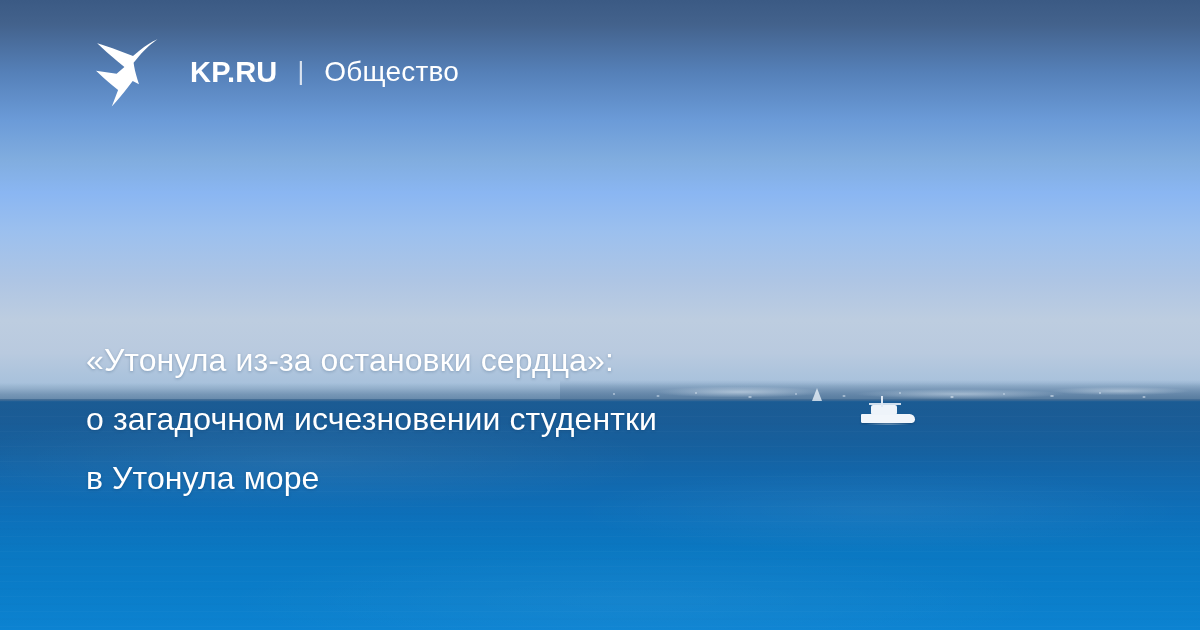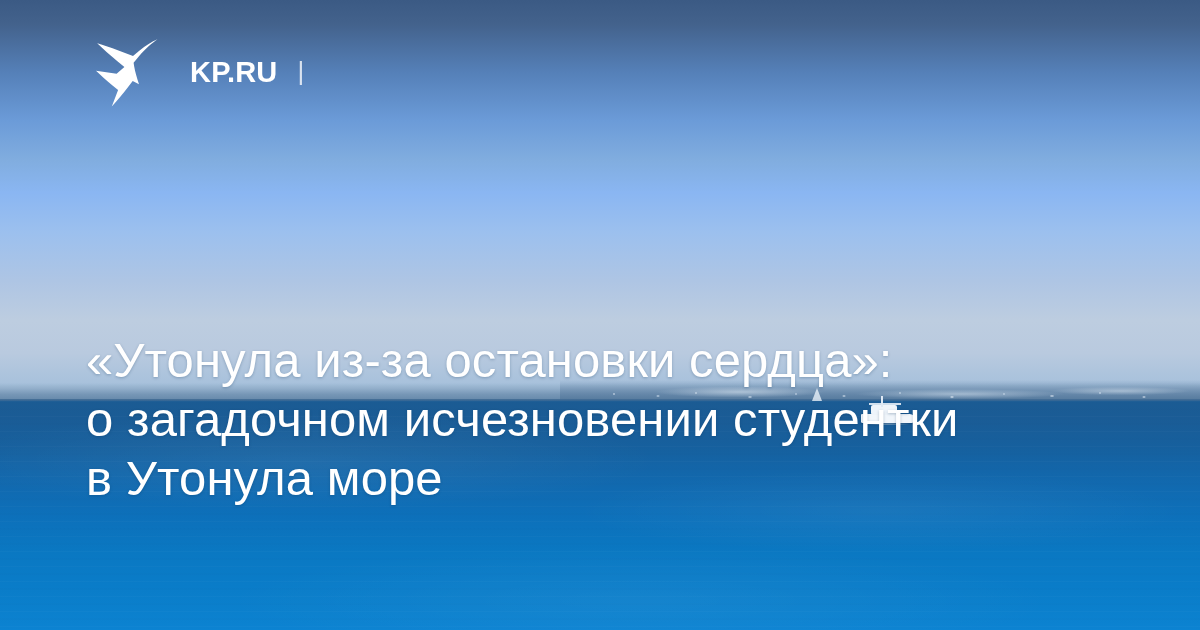--- a/index.html
+++ b/index.html
@@ -210,21 +210,21 @@
 
   
   .headline {
     position: absolute;
     left: 86px;
     top: 331px;
     width: 1030px;
   }
   .headline .line {
     color: #ffffff;
-    font-size: 49px;
+    font-size: 32px;
     font-weight: normal;
     line-height: 59px;
     letter-spacing: 0.1px;
     white-space: nowrap;
     text-shadow: 0 1px 3px rgba(12,48,84,0.28);
   }
 </style>
 </head>
 <body>
 
@@ -275,20 +275,21 @@
         C50.9 42.1 49.0 35.4 48.2 30.6
         L47.6 26.8
         L53.8 19.3
         C59.0 13.0 66.2 6.8 71.5 3.2
         Z"></path>
     </svg>
 
     <div class="brand">
       <span class="brand-name">KP.RU</span>
       <span class="brand-sep">|</span>
+      <span class="brand-section">Общество</span>
     </div>
   </div>
 
   <div class="headline">
     <div class="line">«Утонула из-за остановки сердца»:</div>
     <div class="line">о загадочном исчезновении студентки</div>
     <div class="line">в Утонула море</div>
   </div>
 
 </div>

